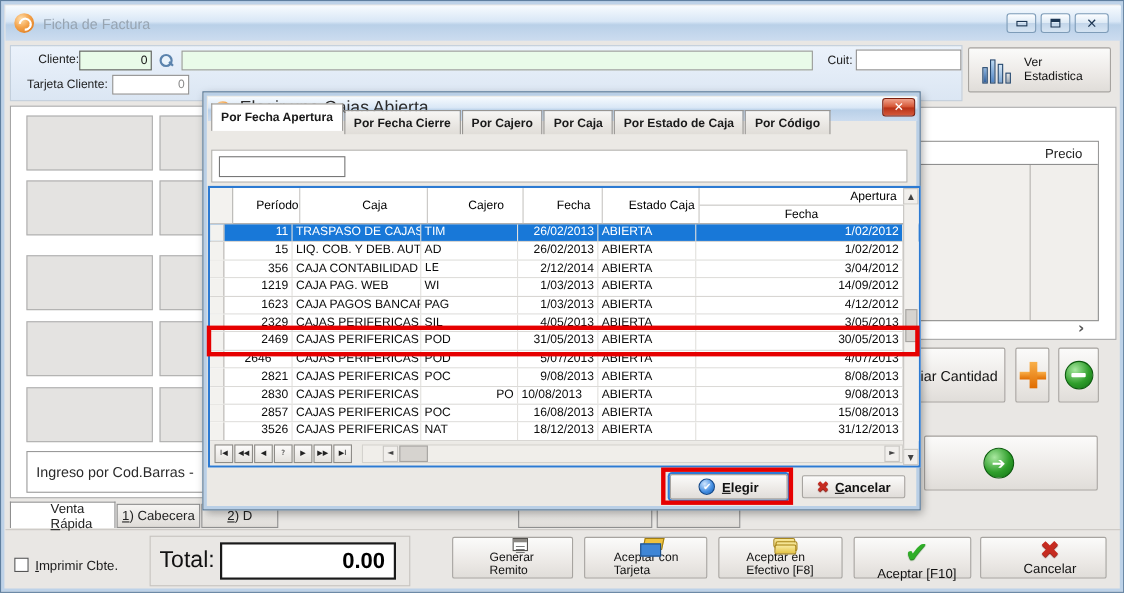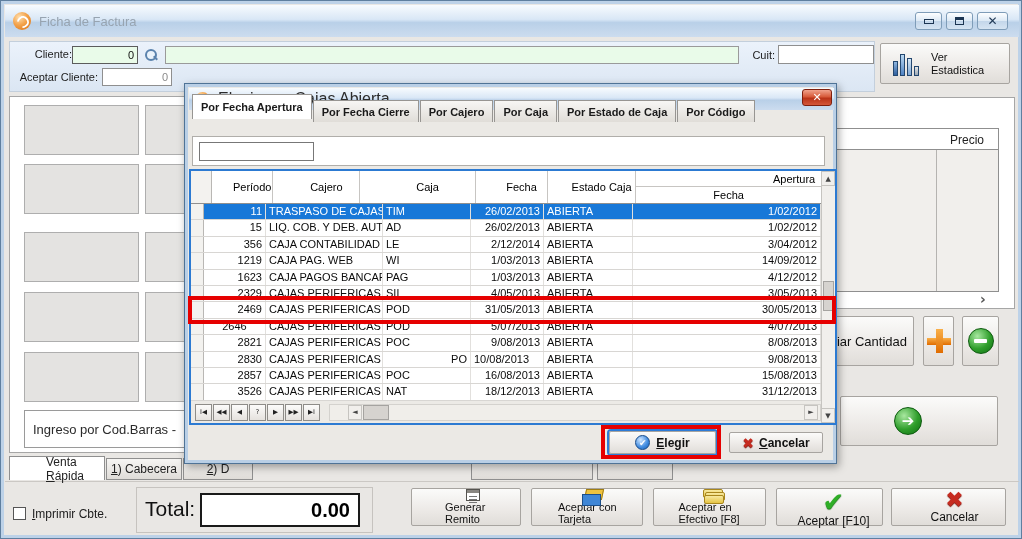--- a/index.html
+++ b/index.html
@@ -101,21 +101,21 @@
 
   <div class="abs hstrip" style="left:8px;top:40px;width:866px;height:51px;">
     <div class="abs lbl" style="left:4px;top:6px;width:58px;text-align:right;">Cliente:</div>
     <div class="abs field green r" style="left:62px;top:4px;width:66px;height:18px;">0</div>
     <div class="abs" style="left:133px;top:5px;">
         <span class="mag" style="display:block"></span>
       </div>
     <div class="abs field green" style="left:155px;top:4px;width:574px;height:18px;border-color:#9a9a9a;"></div>
     <div class="abs lbl" style="left:733px;top:7px;width:32px;text-align:right;">Cuit:</div>
     <div class="abs field" style="left:768px;top:3px;width:96px;height:19px;"></div>
-    <div class="abs lbl" style="left:0px;top:29px;width:88px;text-align:right;">Aceptar Cliente:</div>
+    <div class="abs lbl" style="left:0px;top:29px;width:88px;text-align:right;">Tarjeta Cliente:</div>
     <div class="abs field r" style="left:92px;top:26px;width:70px;height:18px;color:#8b8b8b;">0</div>
   </div>
   <div class="abs btn" style="left:879px;top:42px;width:130px;height:41px;">
     <span class="chart-icon" style="margin-left:12px;">
         <i style="height:15px;"></i>
         <i style="height:22px;background:linear-gradient(#bcd9f2,#4f83c4);"></i>
         <i style="height:18px;background:linear-gradient(#d5e6f5,#7fa8d6);"></i>
         <i style="height:10px;background:linear-gradient(#e7e7e7,#9aa6b2);"></i>
       </span>
     <span class="txt" style="margin-left:12px;font-size:11px;line-height:13px;width:64px;">Ver Estadistica</span>
@@ -233,22 +233,22 @@
 
     <div class="abs" style="left:7px;top:52px;width:633px;height:30px;background:#fff;border:1px solid #b0aeaa;">
       <input class="abs" style="left: 6px; top: 5px; width: 115px; height: 19px; border: 1px solid rgb(119, 119, 119); font-size: 11px; padding: 0px 3px;" value="">
     </div>
 
     <div class="abs grid" style="left:4px;top:85px;width:648px;height:256px;">
 
       <div class="ghead">
         <div class="hcell ind" style="width:13px;"></div>
         <div class="hcell" style="width:62px;">Período</div>
+        <div class="hcell" style="width:117px;">Caja</div>
         <div class="hcell" style="width:88px;">Cajero</div>
-        <div class="hcell" style="width:117px;">Caja</div>
         <div class="hcell" style="width:73px;">Fecha</div>
         <div class="hcell" style="width:89px;">Estado Caja</div>
         <div style="width:188px;display:flex;flex-direction:column;">
           <div style="height:16px;display:flex;align-items:center;justify-content:flex-end;padding-right:6px;border-bottom:1px solid #c7c5c2;">Apertura</div>
           <div style="flex:1;display:flex;align-items:center;justify-content:center;">Fecha</div>
         </div>
         <div class="sb" style="width:14px;height:15px;">▲</div>
       </div>
 
       <div id="grid-rows" style="position:relative;">
@@ -267,21 +267,21 @@
             <div class="gcell" style="width: 117px; text-align: left;">LIQ. COB. Y DEB. AUTO</div>
             <div class="gcell" style="width: 88px; text-align: left;">AD</div>
             <div class="gcell" style="width: 73px; text-align: right;">26/02/2013</div>
             <div class="gcell" style="width: 89px; text-align: left;">ABIERTA</div>
             <div class="gcell" style="width: 188px; text-align: right;">1/02/2012</div>
           </div>
           <div class="grow">
             <div class="gcell ind" style="width: 13px;"></div>
             <div class="gcell" style="width: 62px; text-align: right;">356</div>
             <div class="gcell" style="width: 117px; text-align: left;">CAJA CONTABILIDAD</div>
-            <div class="gcell" style="width: 88px; text-align: left;">LE</div>
+            <div class="gcell" style="width: 88px; text-align: left; font-family: Liberation Mono, monospace;">LE</div>
             <div class="gcell" style="width: 73px; text-align: right;">2/12/2014</div>
             <div class="gcell" style="width: 89px; text-align: left;">ABIERTA</div>
             <div class="gcell" style="width: 188px; text-align: right;">3/04/2012</div>
           </div>
           <div class="grow">
             <div class="gcell ind" style="width: 13px;"></div>
             <div class="gcell" style="width: 62px; text-align: right;">1219</div>
             <div class="gcell" style="width: 117px; text-align: left;">CAJA PAG. WEB</div>
             <div class="gcell" style="width: 88px; text-align: left;">WI</div>
             <div class="gcell" style="width: 73px; text-align: right;">1/03/2013</div>

